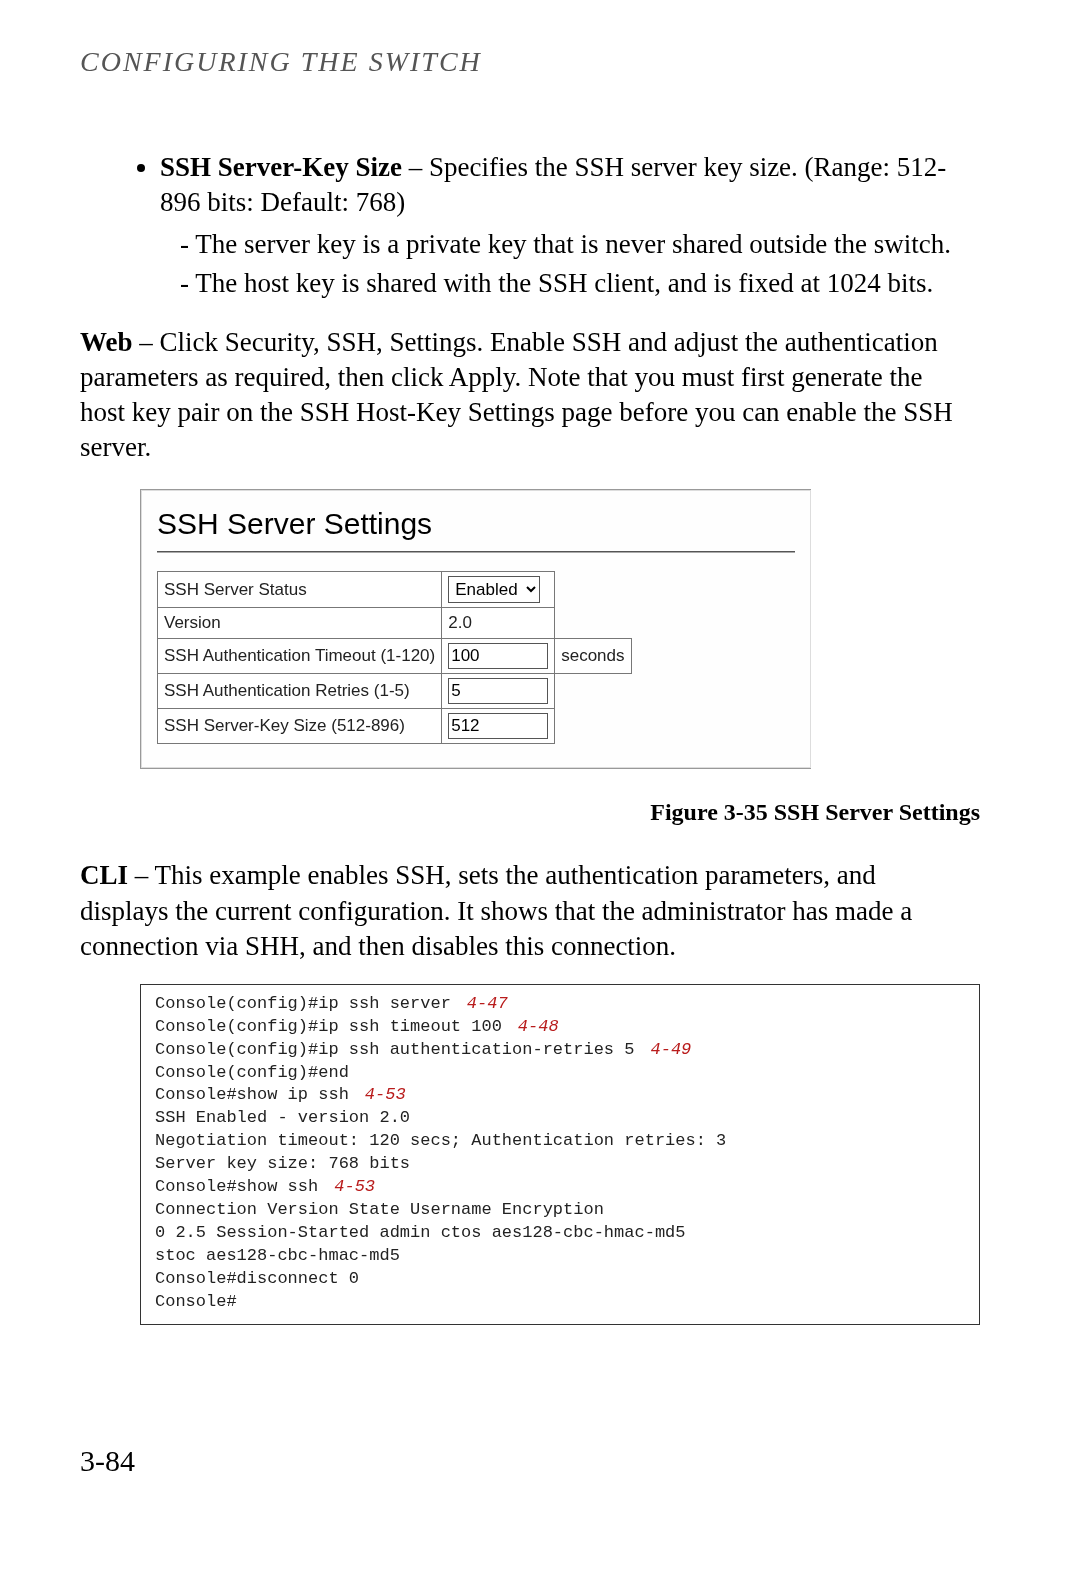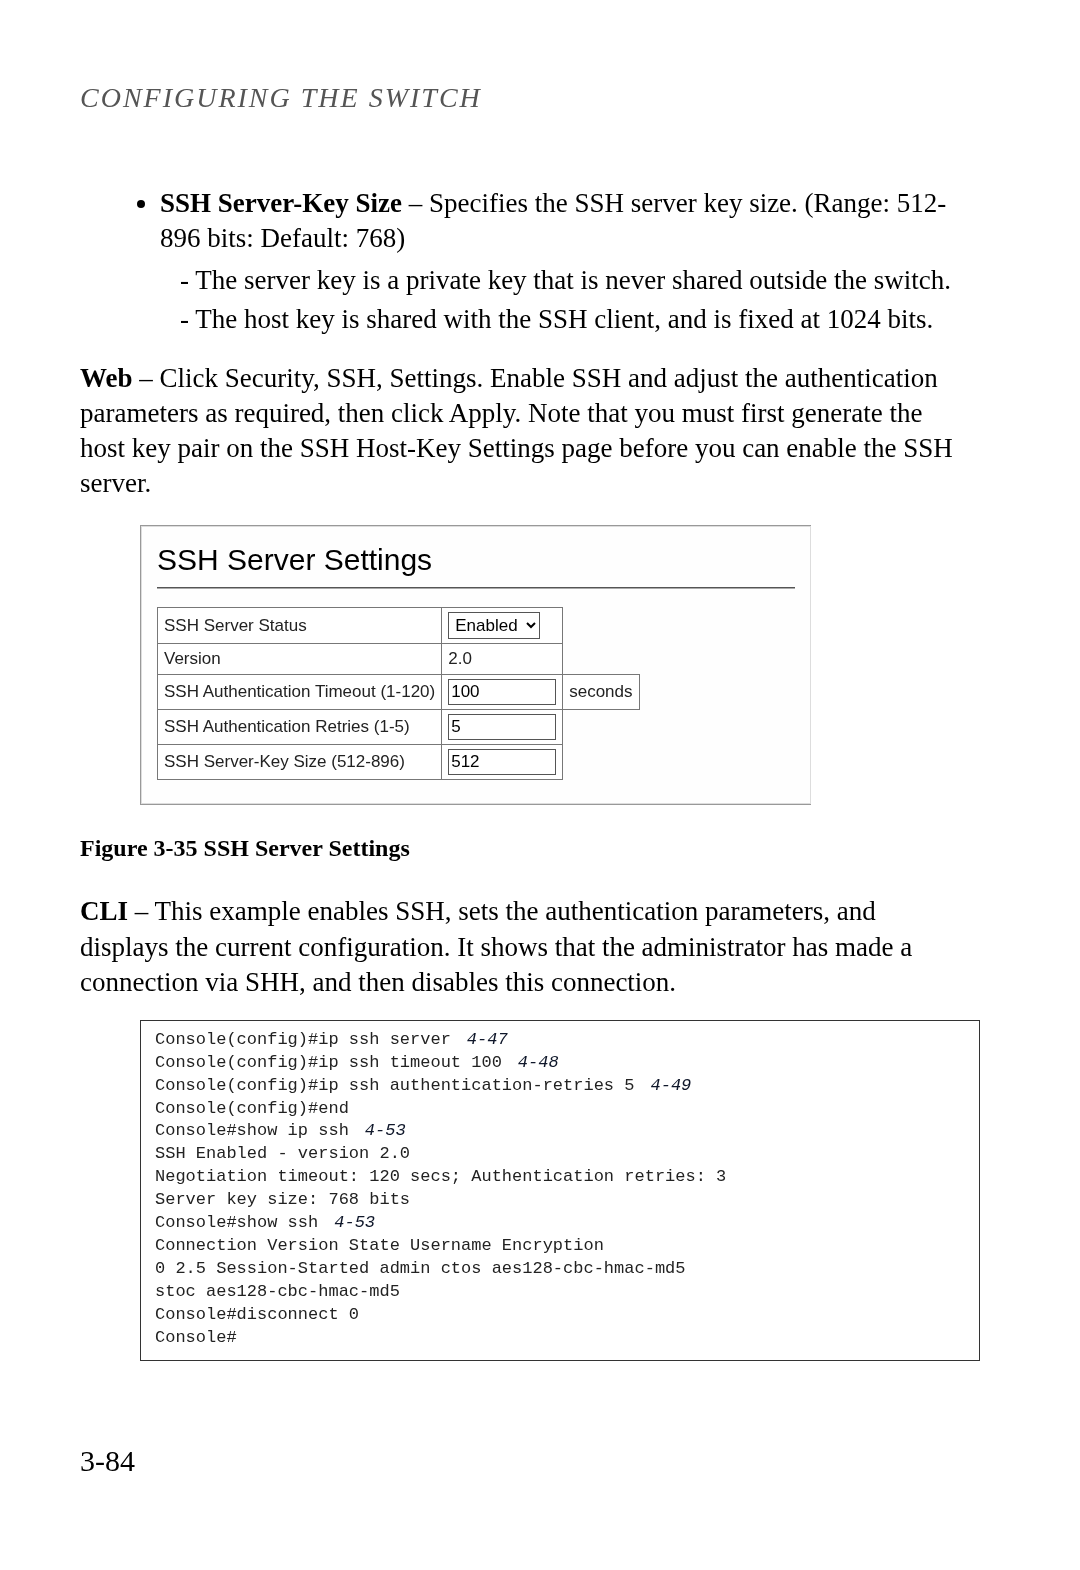--- a/index.html
+++ b/index.html
@@ -1,37 +1,37 @@
 <!DOCTYPE html>
 <html><head>
 <meta charset="utf-8">
 <style>
   html,body{margin:0;padding:0;background:#fff;color:#000}
   body{width:1080px;height:1570px;font-family:Garamond,"Times New Roman",Times,serif;font-size:27px;line-height:1.3;box-sizing:border-box;position:relative}
-  .page{padding:80px 100px 40px 80px;box-sizing:border-box}
+  .page{padding:44px 100px 40px 80px;box-sizing:border-box}
   .running-header{font-variant:small-caps;font-style:italic;color:#555;font-size:28px;letter-spacing:2px;margin-bottom:70px}
   .body-indent{margin-left:60px}
   ul.top{list-style:disc;padding-left:20px;margin:0 0 20px 0}
   ul.sub{list-style:none;padding-left:20px;margin:6px 0 0 0}
   ul.sub li{text-indent:-16px;padding-left:16px;margin-top:4px}
   .bold{font-weight:700}
   p.para{margin:24px 16px 20px 0}
   .ui-shot{margin-top:24px;border:1px solid #999;border-right:0;background:#fefefe;padding:8px 0 24px 0;width:670px;box-shadow:inset 0 0 0 1px #ddd}
   .ui-title{font-family:Arial,Helvetica,sans-serif;font-weight:400;font-size:30px;padding:6px 16px 2px 16px}
   .ui-rule{height:2px;margin:6px 16px 18px 16px;background:linear-gradient(#555,#555) top/100% 1px no-repeat,linear-gradient(#aaa,#aaa) bottom/100% 1px no-repeat}
   table.form{border-collapse:collapse;margin-left:16px;font-family:Arial,Helvetica,sans-serif;font-size:17px;color:#222}
   table.form td{border:1px solid #777;padding:4px 6px;vertical-align:middle;background:#fff}
   table.form td.noborder{border:0;background:transparent}
   select,input[type=text]{font-family:Arial,Helvetica,sans-serif;font-size:17px;border:1px solid #555;background:#fff;box-sizing:border-box;padding:2px 2px}
   select{width:92px}
-  input[type=text]{width:108px}
-  .figcap{text-align:left;font-weight:700;font-size:24px;margin:28px 0 30px 0}
+  input[type=text]{width:100px}
+  .figcap{text-align:right;font-weight:700;font-size:24px;margin:28px 0 30px 0}
   .cli-box{border:1px solid #333;padding:8px 14px 10px 14px;font-family:"Courier New",Courier,monospace;font-size:17px;line-height:1.35;color:#222}
   .cli-row{display:flex;}
-  .cli-row .ref{font-style:italic;color:#0f172a;padding-left:16px;white-space:nowrap}
+  .cli-row .ref{font-style:italic;color:#b91c1c;padding-left:16px;white-space:nowrap}
   .page-num{position:absolute;bottom:90px;left:80px;font-size:30px}
 </style>
 </head>
 <body>
 
 <div class="page">
   <div class="running-header">CONFIGURING THE SWITCH</div>
 
   <div class="body-indent">
     <ul class="top">

